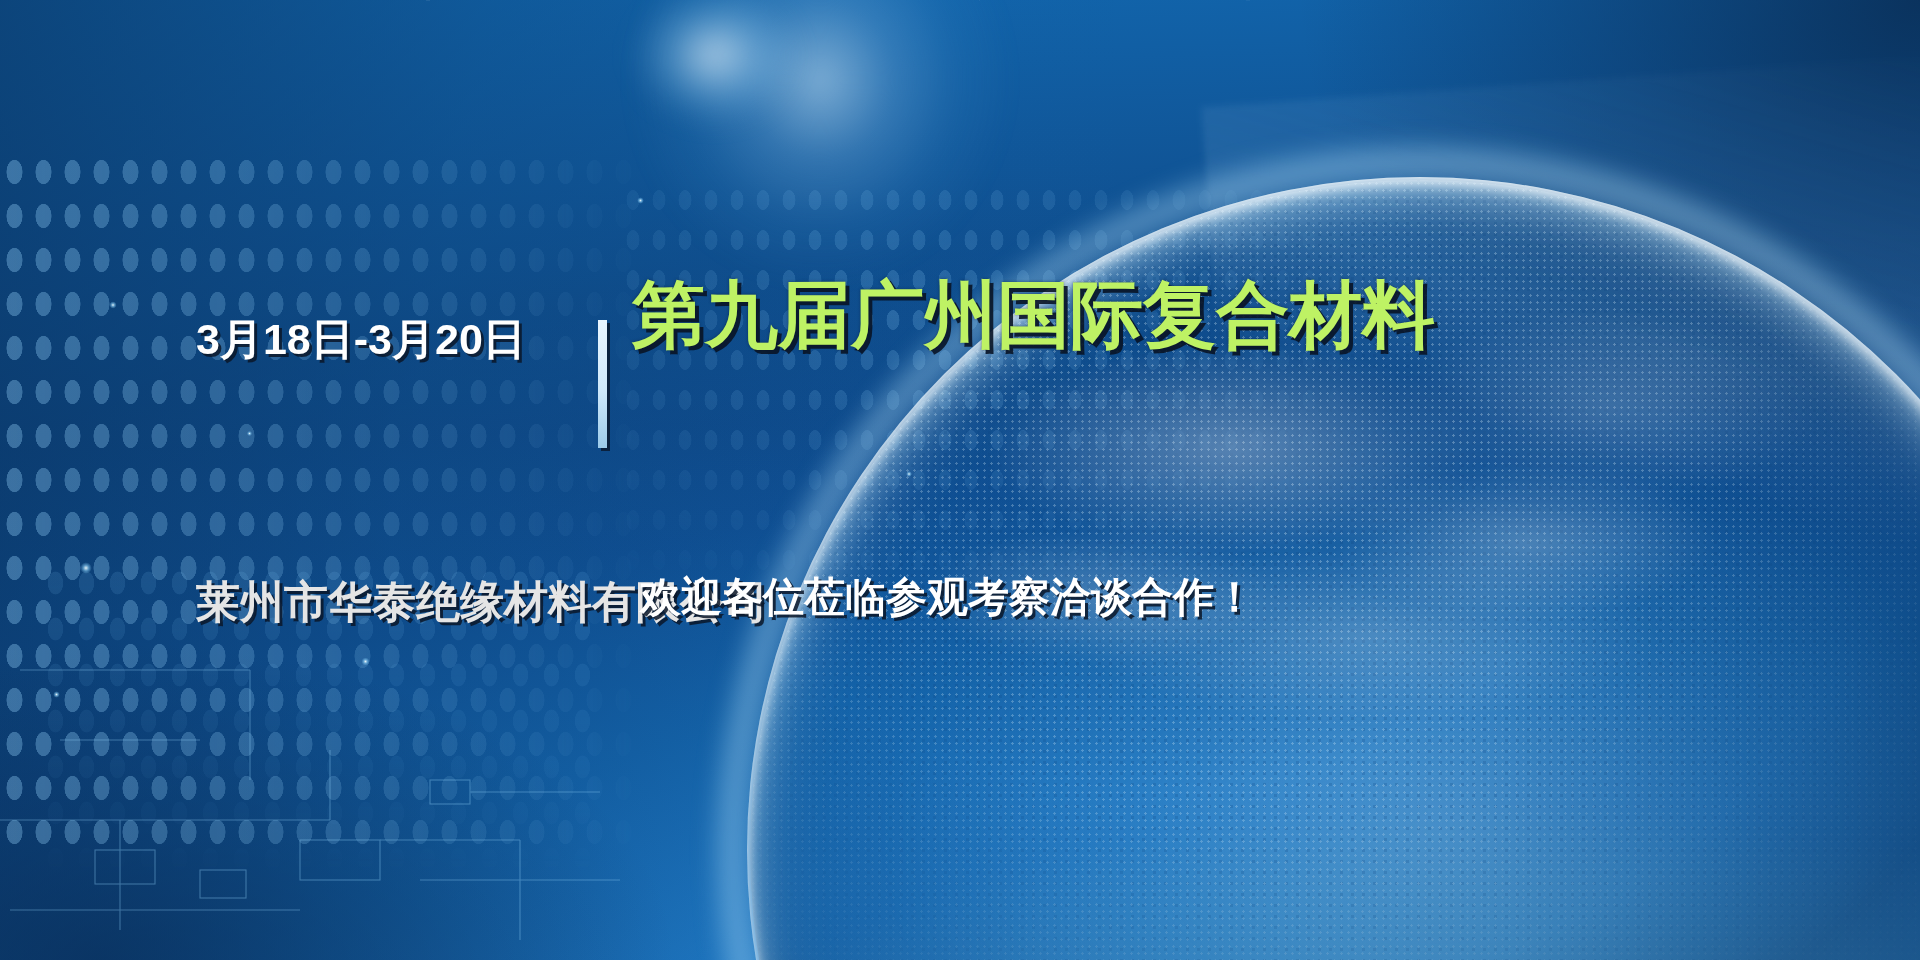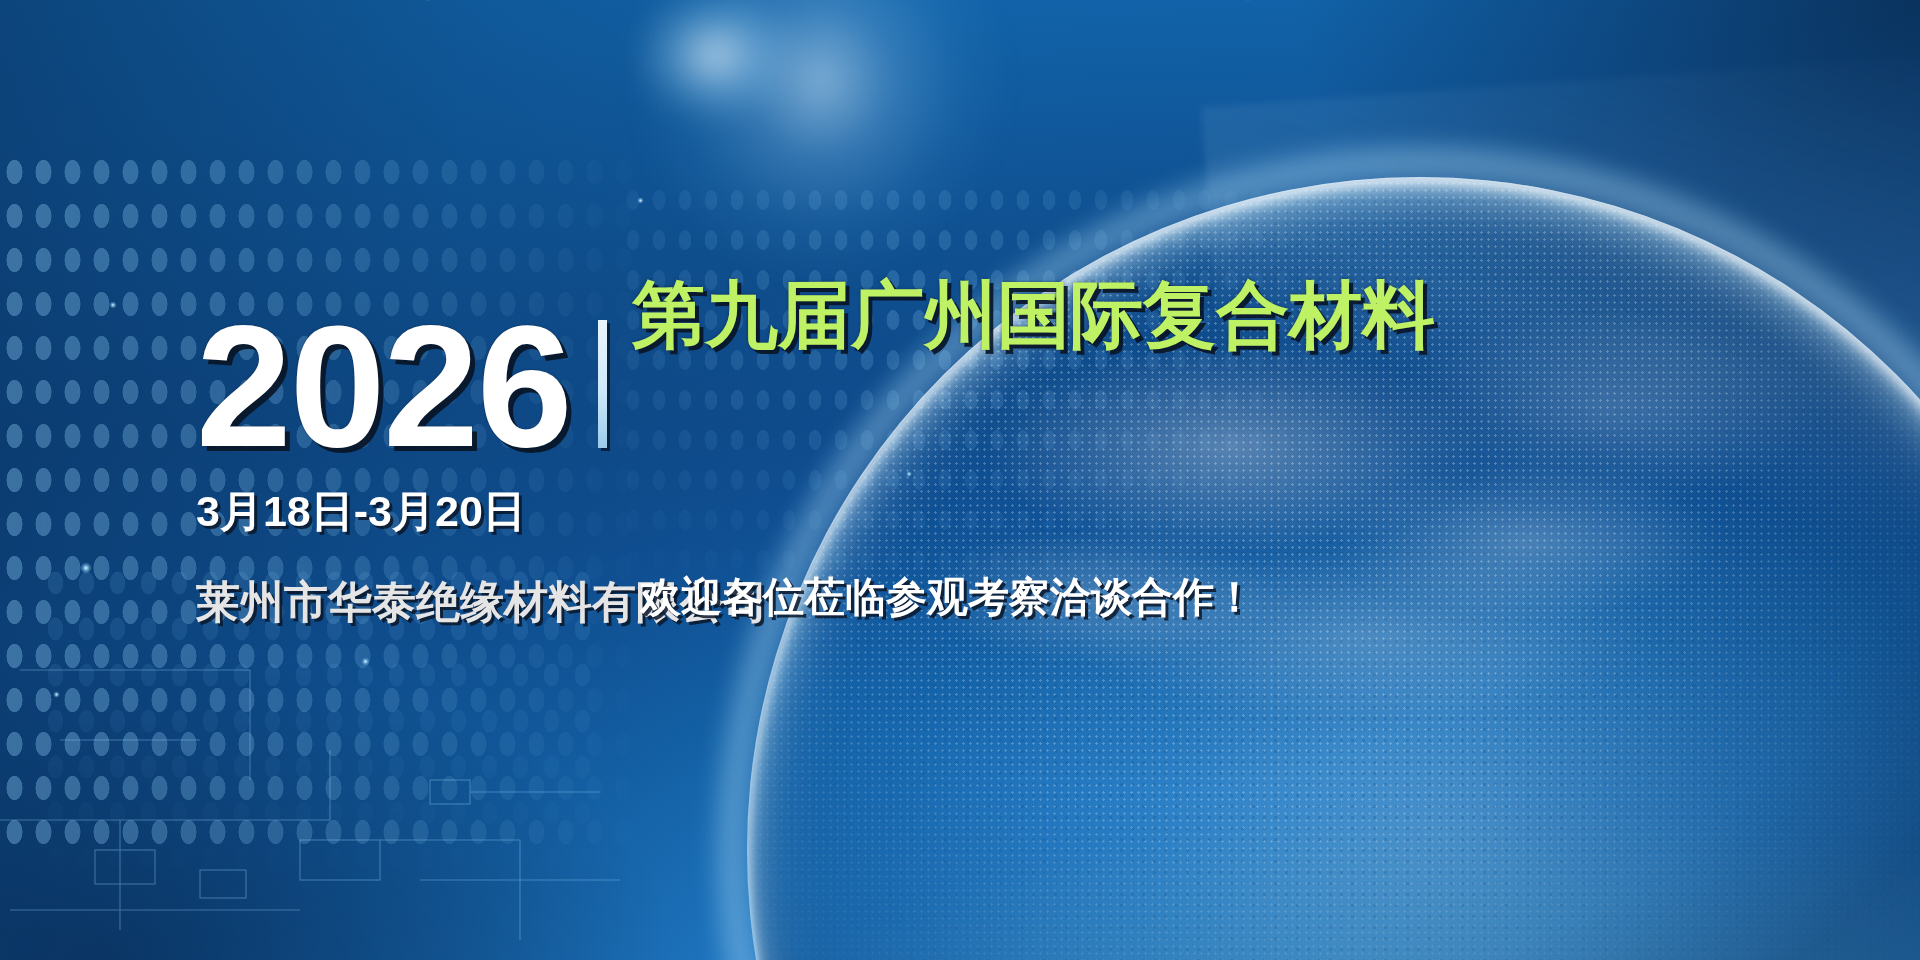--- a/index.html
+++ b/index.html
@@ -262,21 +262,20 @@
       <div class="planet-tex"></div>
       <div class="planet-clouds"></div>
       <div class="planet-shadowband"></div>
       <div class="planet-rim"></div>
     </div>
   </div>
 
   <div class="content">
 
     <div class="left-block">
-      <div class="year">2026</div>
       <div class="dates">3月18日-3月20日</div>
     </div>
 
     <div class="divider"></div>
 
     <div class="headline">
       <span class="line line1">第九届广州国际复合材料</span>
     </div>
 
     <div class="company">莱州市华泰绝缘材料有限公司</div>

